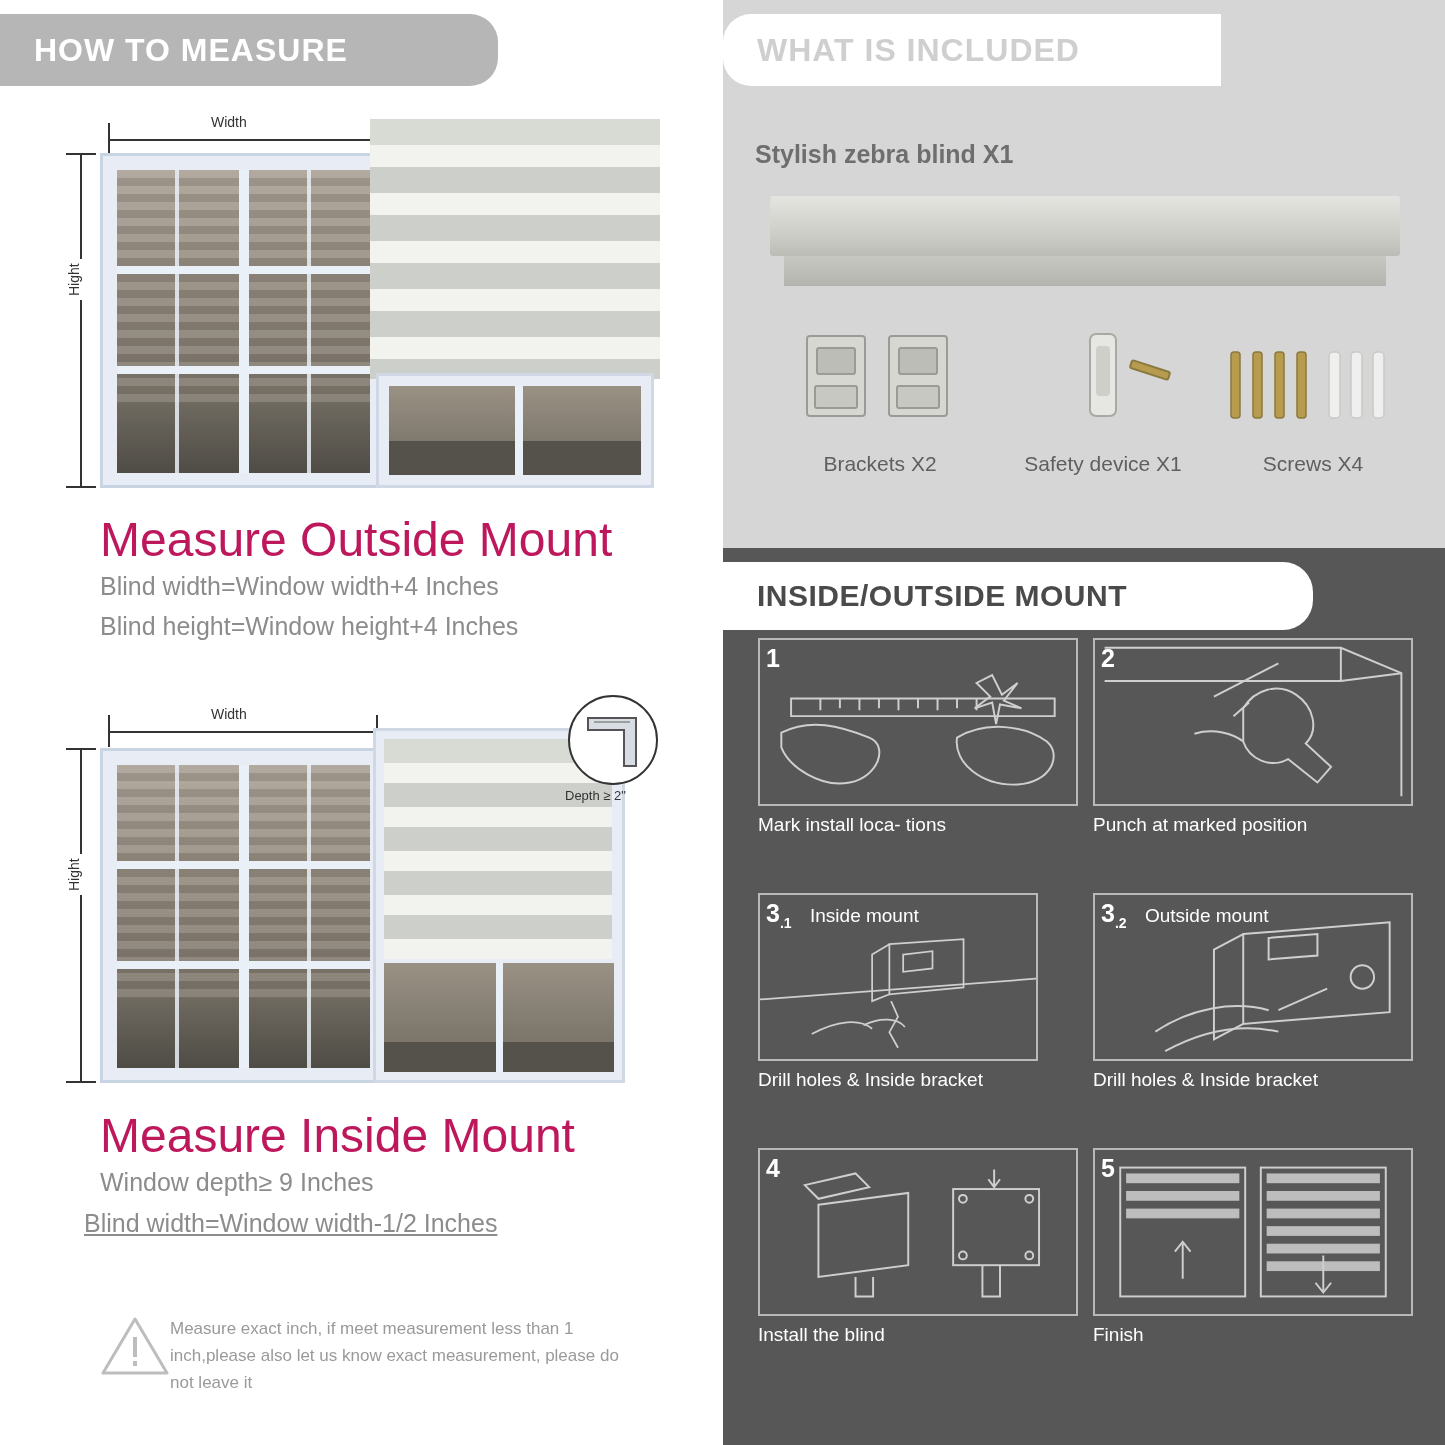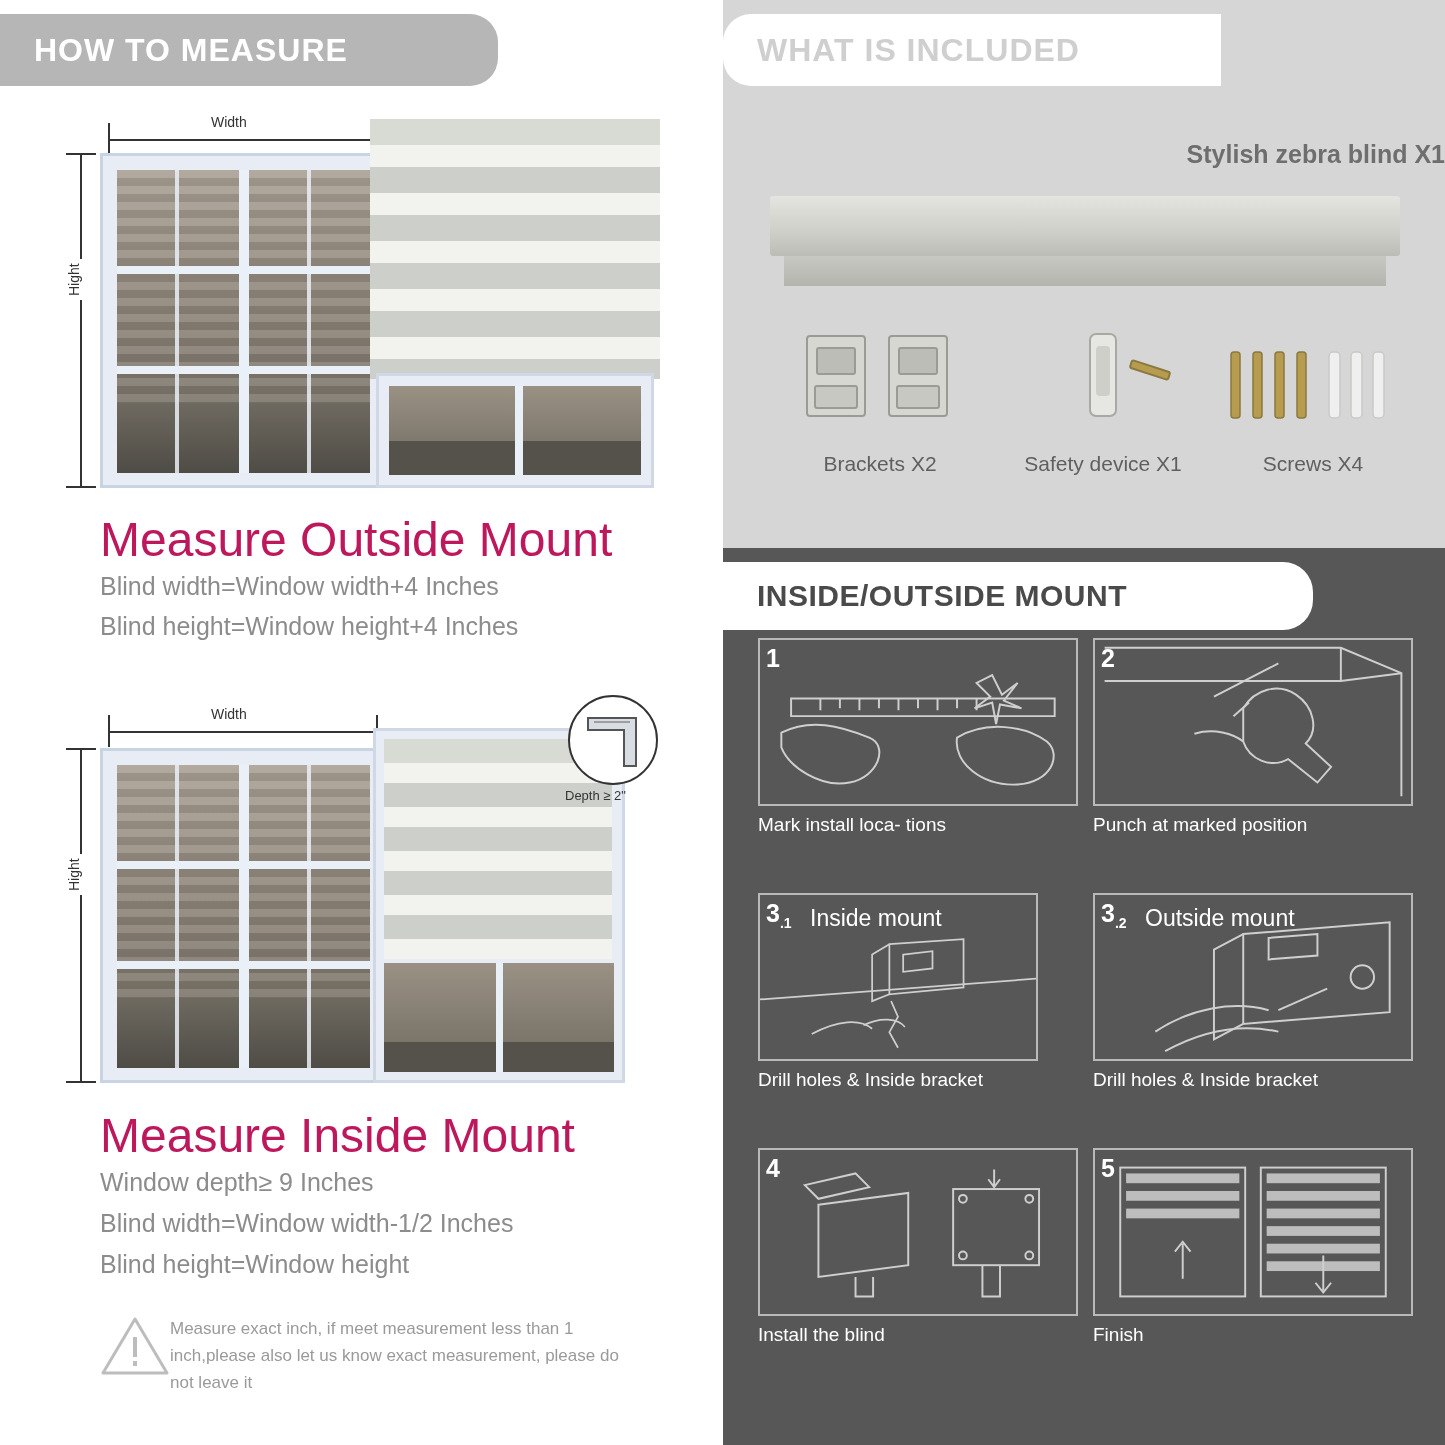--- a/index.html
+++ b/index.html
@@ -31,34 +31,34 @@
   .lt-line{position:absolute;font-size:25px;color:#8c8c8c;margin-top:6px;}
 
   .warnbox{position:absolute;left:100px;top:1315px;width:540px;display:flex;align-items:flex-start;}
   .warn-tri{width:70px;height:62px;flex:none;position:relative;}
   .warn-txt{font-size:17px;color:#9a9a9a;line-height:27px;}
 
   
   .rtop{position:absolute;left:723px;top:0;width:722px;height:548px;background:#d6d6d6;}
   .rtop-hdr{position:absolute;left:723px;top:14px;width:498px;height:72px;background:#ffffff;color:#cfcfcf;border-radius:28px 0 0 28px;padding-left:34px;box-sizing:border-box;display:flex;align-items:center;}
   .rtop-hdr span{font-size:32px;font-weight:bold;letter-spacing:1px;}
-  .kit-title{position:absolute;left:0;right:0;top:140px;text-align:right;font-size:25px;font-weight:bold;color:#6e6e6e;margin-left:32px;}
+  .kit-title{position:absolute;left:0;right:0;top:140px;text-align:left;font-size:25px;font-weight:bold;color:#6e6e6e;margin-left:32px;}
   .blindbar{position:absolute;left:47px;top:196px;width:630px;height:60px;background:linear-gradient(180deg,#e4e4e0 0%,#cfcfc9 60%,#bcbcb6 100%);border-radius:3px;}
   .blindbar:after{content:"";position:absolute;left:14px;top:60px;width:602px;height:30px;background:linear-gradient(180deg,#c8c8c2,#b4b4ae);}
   .part-label{position:absolute;font-size:21px;color:#5f5f5f;text-align:center;}
 
   
   .rbot{position:absolute;left:723px;top:548px;width:722px;height:897px;background:#575757;}
   .rbot-hdr{position:absolute;left:723px;top:562px;width:590px;height:68px;background:#ffffff;border-radius:0 30px 30px 0;display:flex;align-items:center;padding-left:34px;box-sizing:border-box;}
   .rbot-hdr span{font-size:30px;font-weight:bold;color:#4a4a4a;letter-spacing:.5px;}
   .step{position:absolute;box-sizing:border-box;}
   .step-img{position:absolute;left:0;top:0;width:100%;height:168px;border:2px solid #b9b9b9;box-sizing:border-box;}
   .step-num{position:absolute;left:8px;top:6px;font-size:25px;color:#ffffff;font-weight:bold;}
   .step-num sub{font-size:14px;}
-  .step-inline{position:absolute;left:52px;top:12px;font-size:23px;color:#ffffff;}
+  .step-inline{position:absolute;left:52px;top:12px;font-size:19px;color:#ffffff;}
   .step-cap{position:absolute;left:0;top:176px;font-size:19px;color:#ffffff;white-space:nowrap;}
   svg{display:block;}
 </style>
 </head>
 <body>
 
 <div class="page">
 
   <div class="left">
 
@@ -169,22 +169,21 @@
       <svg style="position:absolute;left:498px;top:-8px;width:110px;height:110px;">
         <circle cx="55" cy="48" r="44" fill="#ffffff" stroke="#333" stroke-width="2"></circle>
         <path d="M30 26 L78 26 L78 74 L66 74 L66 38 L30 38 Z" fill="#d8dde4" stroke="#555" stroke-width="2"></path>
         <path d="M36 30 L72 30" stroke="#888" stroke-width="1.5"></path>
       </svg>
       <div class="dimlabel" style="left:505px;top:88px;font-size:13px;">Depth ≥ 2"</div>
     </div>
 
     <div class="lt-title" style="left:100px;top:1108px;">Measure Inside Mount</div>
     <div class="lt-line" style="left:100px;top:1162px;">Window depth≥ 9 Inches</div>
-    <div class="lt-line" style="left:100px;top:1203px;">Blind width=Window width-1/2 Inches</div>
-    <div class="lt-line" style="left:100px;top:1244px;">Blind height=Window height</div>
+    <div class="lt-line" style="left:84px;top:1203px;text-decoration:underline;">Blind width=Window width-1/2 Inches</div>
 
     <div class="warnbox">
       <div class="warn-tri">
         <svg width="70" height="62" viewBox="0 0 70 62">
           <path d="M35 4 L67 58 L3 58 Z" fill="none" stroke="#bdbdbd" stroke-width="3" stroke-linejoin="round"></path>
           <rect x="33" y="22" width="4" height="20" fill="#bdbdbd"></rect>
           <rect x="33" y="46" width="4" height="5" fill="#bdbdbd"></rect>
         </svg>
       </div>
       <div class="warn-txt">Measure exact inch, if meet measurement less than 1 inch,please also let us know exact measurement, please do not leave it</div>

